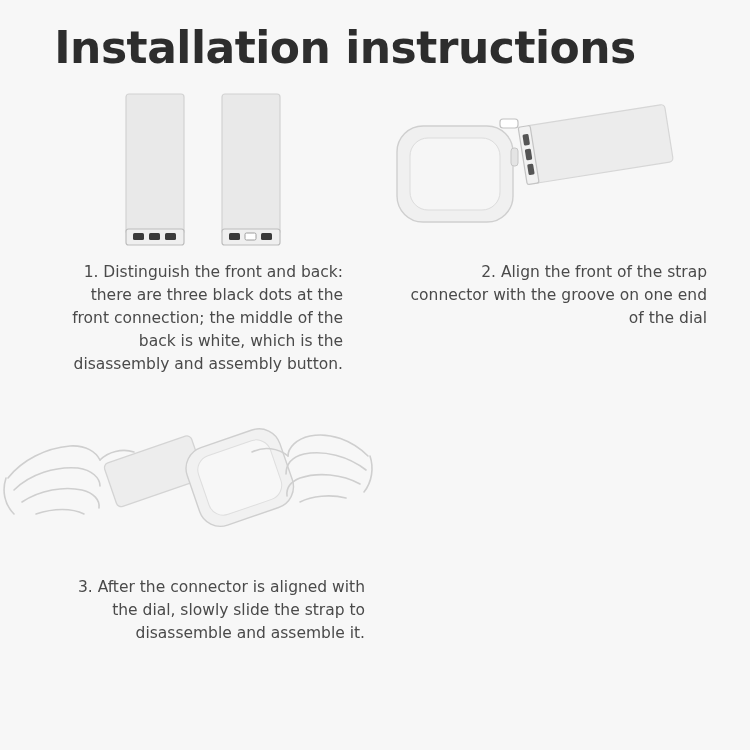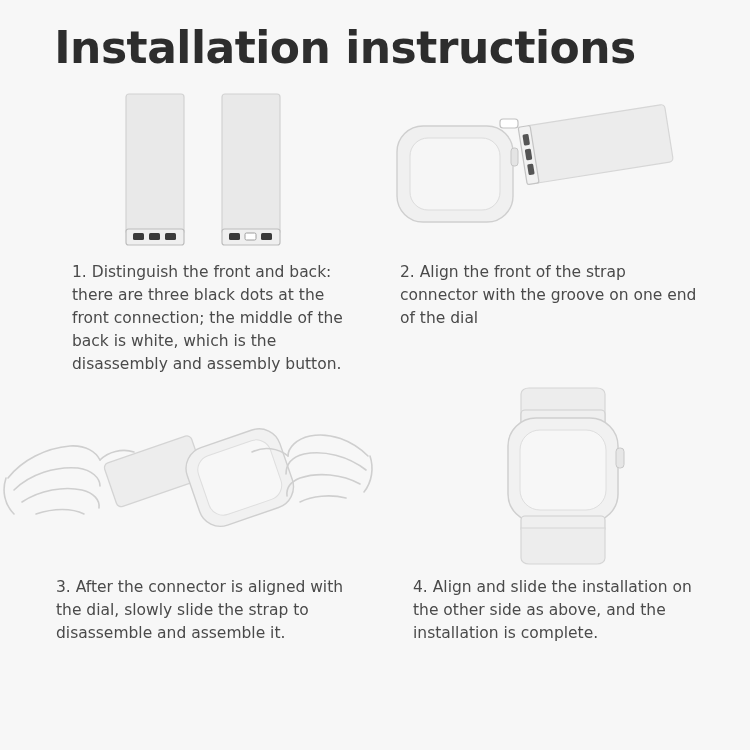--- a/index.html
+++ b/index.html
@@ -36,20 +36,21 @@
     position: absolute;
     top: 86px;
     left: 0;
     width: 750px;
     height: 620px;
   }
   .cell {
     position: absolute;
     width: 375px;
     box-sizing: border-box;
+    text-align: right;
   }
   .cell-1 { left: 0;   top: 0;   }
   .cell-2 { left: 362px; top: 0; }
   .cell-3 { left: 0;   top: 300px; }
   .cell-4 { left: 375px; top: 300px; }
 
   .art {
     position: relative;
     width: 375px;
     height: 175px;
@@ -148,33 +149,15 @@
             <path d="M366 84 C348 70, 324 64, 304 68 C292 71, 286 78, 286 88"></path>
             <path d="M360 98 C342 88, 318 86, 300 92 C290 96, 286 102, 287 110"></path>
             <path d="M346 112 C330 108, 312 110, 300 116"></path>
             <path d="M370 70 C374 82, 372 96, 364 106"></path>
           </g>
         </svg>
       </div>
       <div class="caption">3. After the connector is aligned with the dial, slowly slide the strap to disassemble and assemble it.</div>
     </div>
 
-    <div class="cell cell-4">
-      <div class="art">
-        <svg width="375" height="190" viewBox="0 0 375 190">
-
-          <path d="M146 8 C146 4, 150 2, 154 2 L222 2 C226 2, 230 4, 230 8 L230 36 L146 36 Z" fill="#ededed" stroke="#d6d6d6" stroke-width="1.2"></path>
-          <rect x="146" y="24" width="84" height="16" rx="4" fill="#efefef" stroke="#d0d0d0" stroke-width="1.2"></rect>
-
-          <rect x="133" y="32" width="110" height="104" rx="28" fill="#f1f1f1" stroke="#cfcfcf" stroke-width="1.5"></rect>
-          <rect x="145" y="44" width="86" height="80" rx="20" fill="#f7f7f7" stroke="#dedede" stroke-width="1"></rect>
-
-          <rect x="241" y="62" width="8" height="20" rx="3.5" fill="#e6e6e6" stroke="#c8c8c8" stroke-width="1"></rect>
-
-          <rect x="146" y="130" width="84" height="16" rx="4" fill="#efefef" stroke="#d0d0d0" stroke-width="1.2"></rect>
-          <path d="M146 142 L230 142 L230 172 C230 176, 226 178, 222 178 L154 178 C150 178, 146 176, 146 172 Z" fill="#ededed" stroke="#d6d6d6" stroke-width="1.2"></path>
-        </svg>
-      </div>
-      <div class="caption">4. Align and slide the installation on the other side as above, and the installation is complete.</div>
-    </div>
 
   </div>
 </div>
 
 </body></html>

